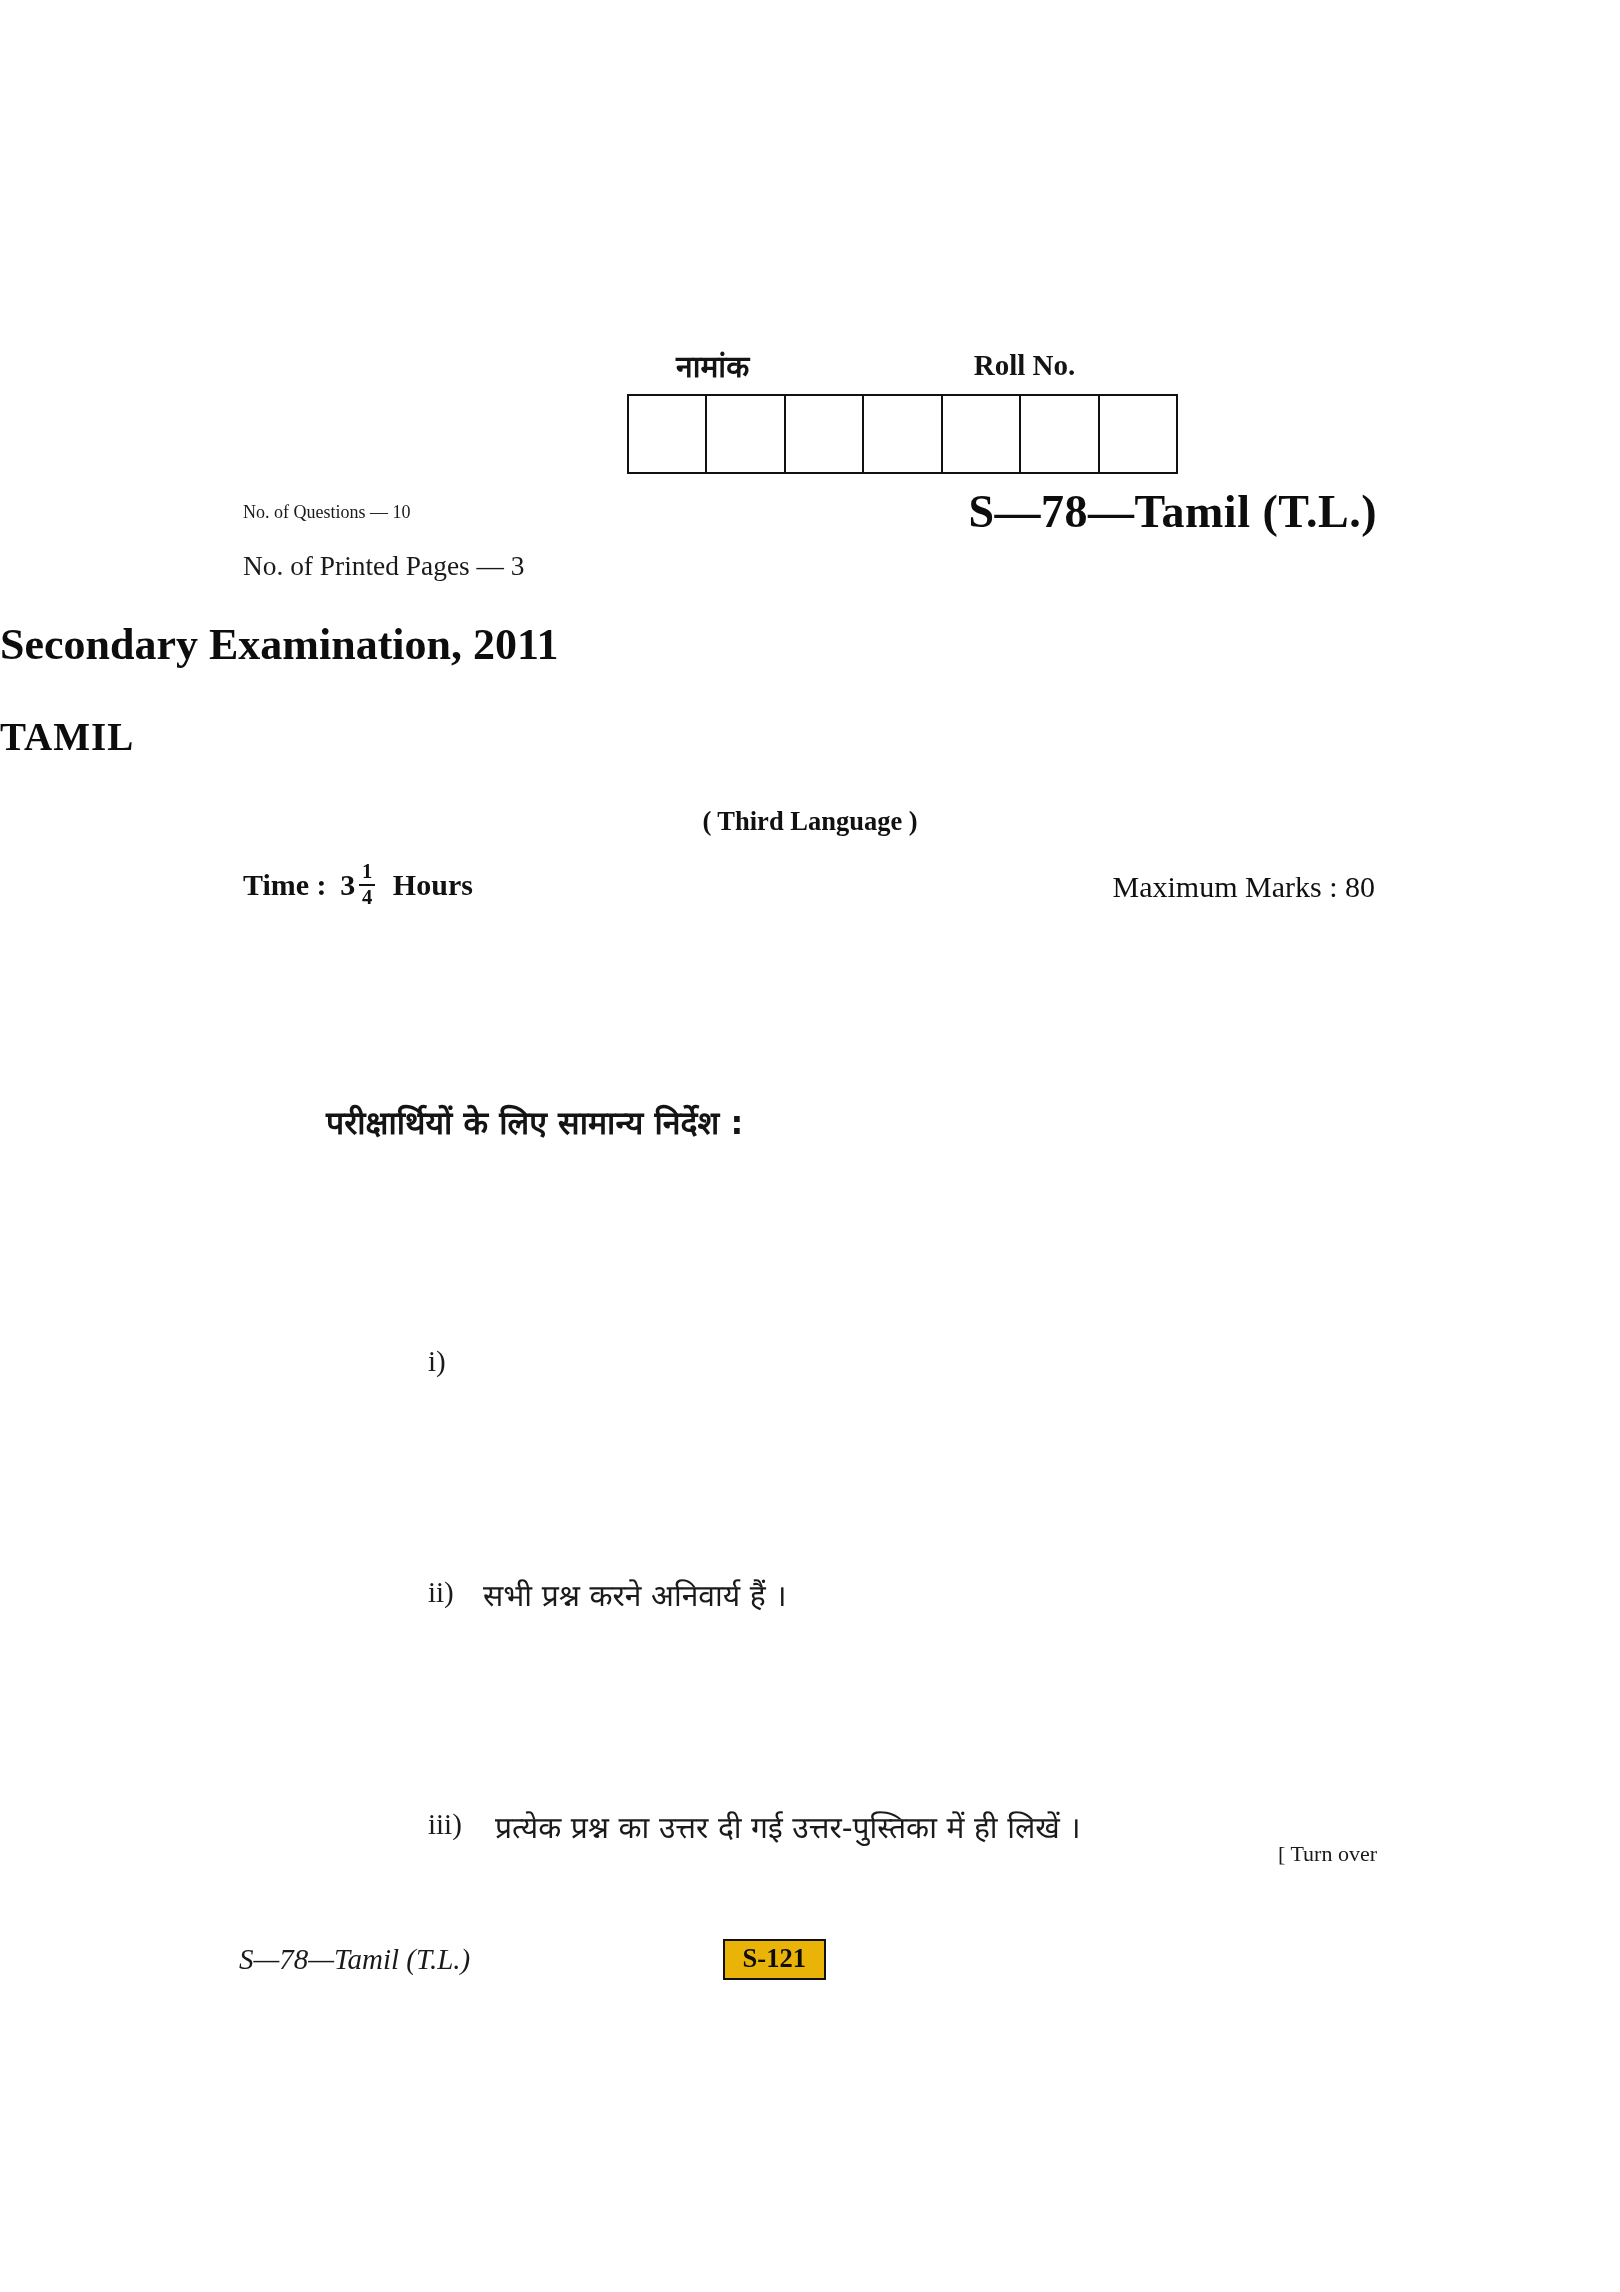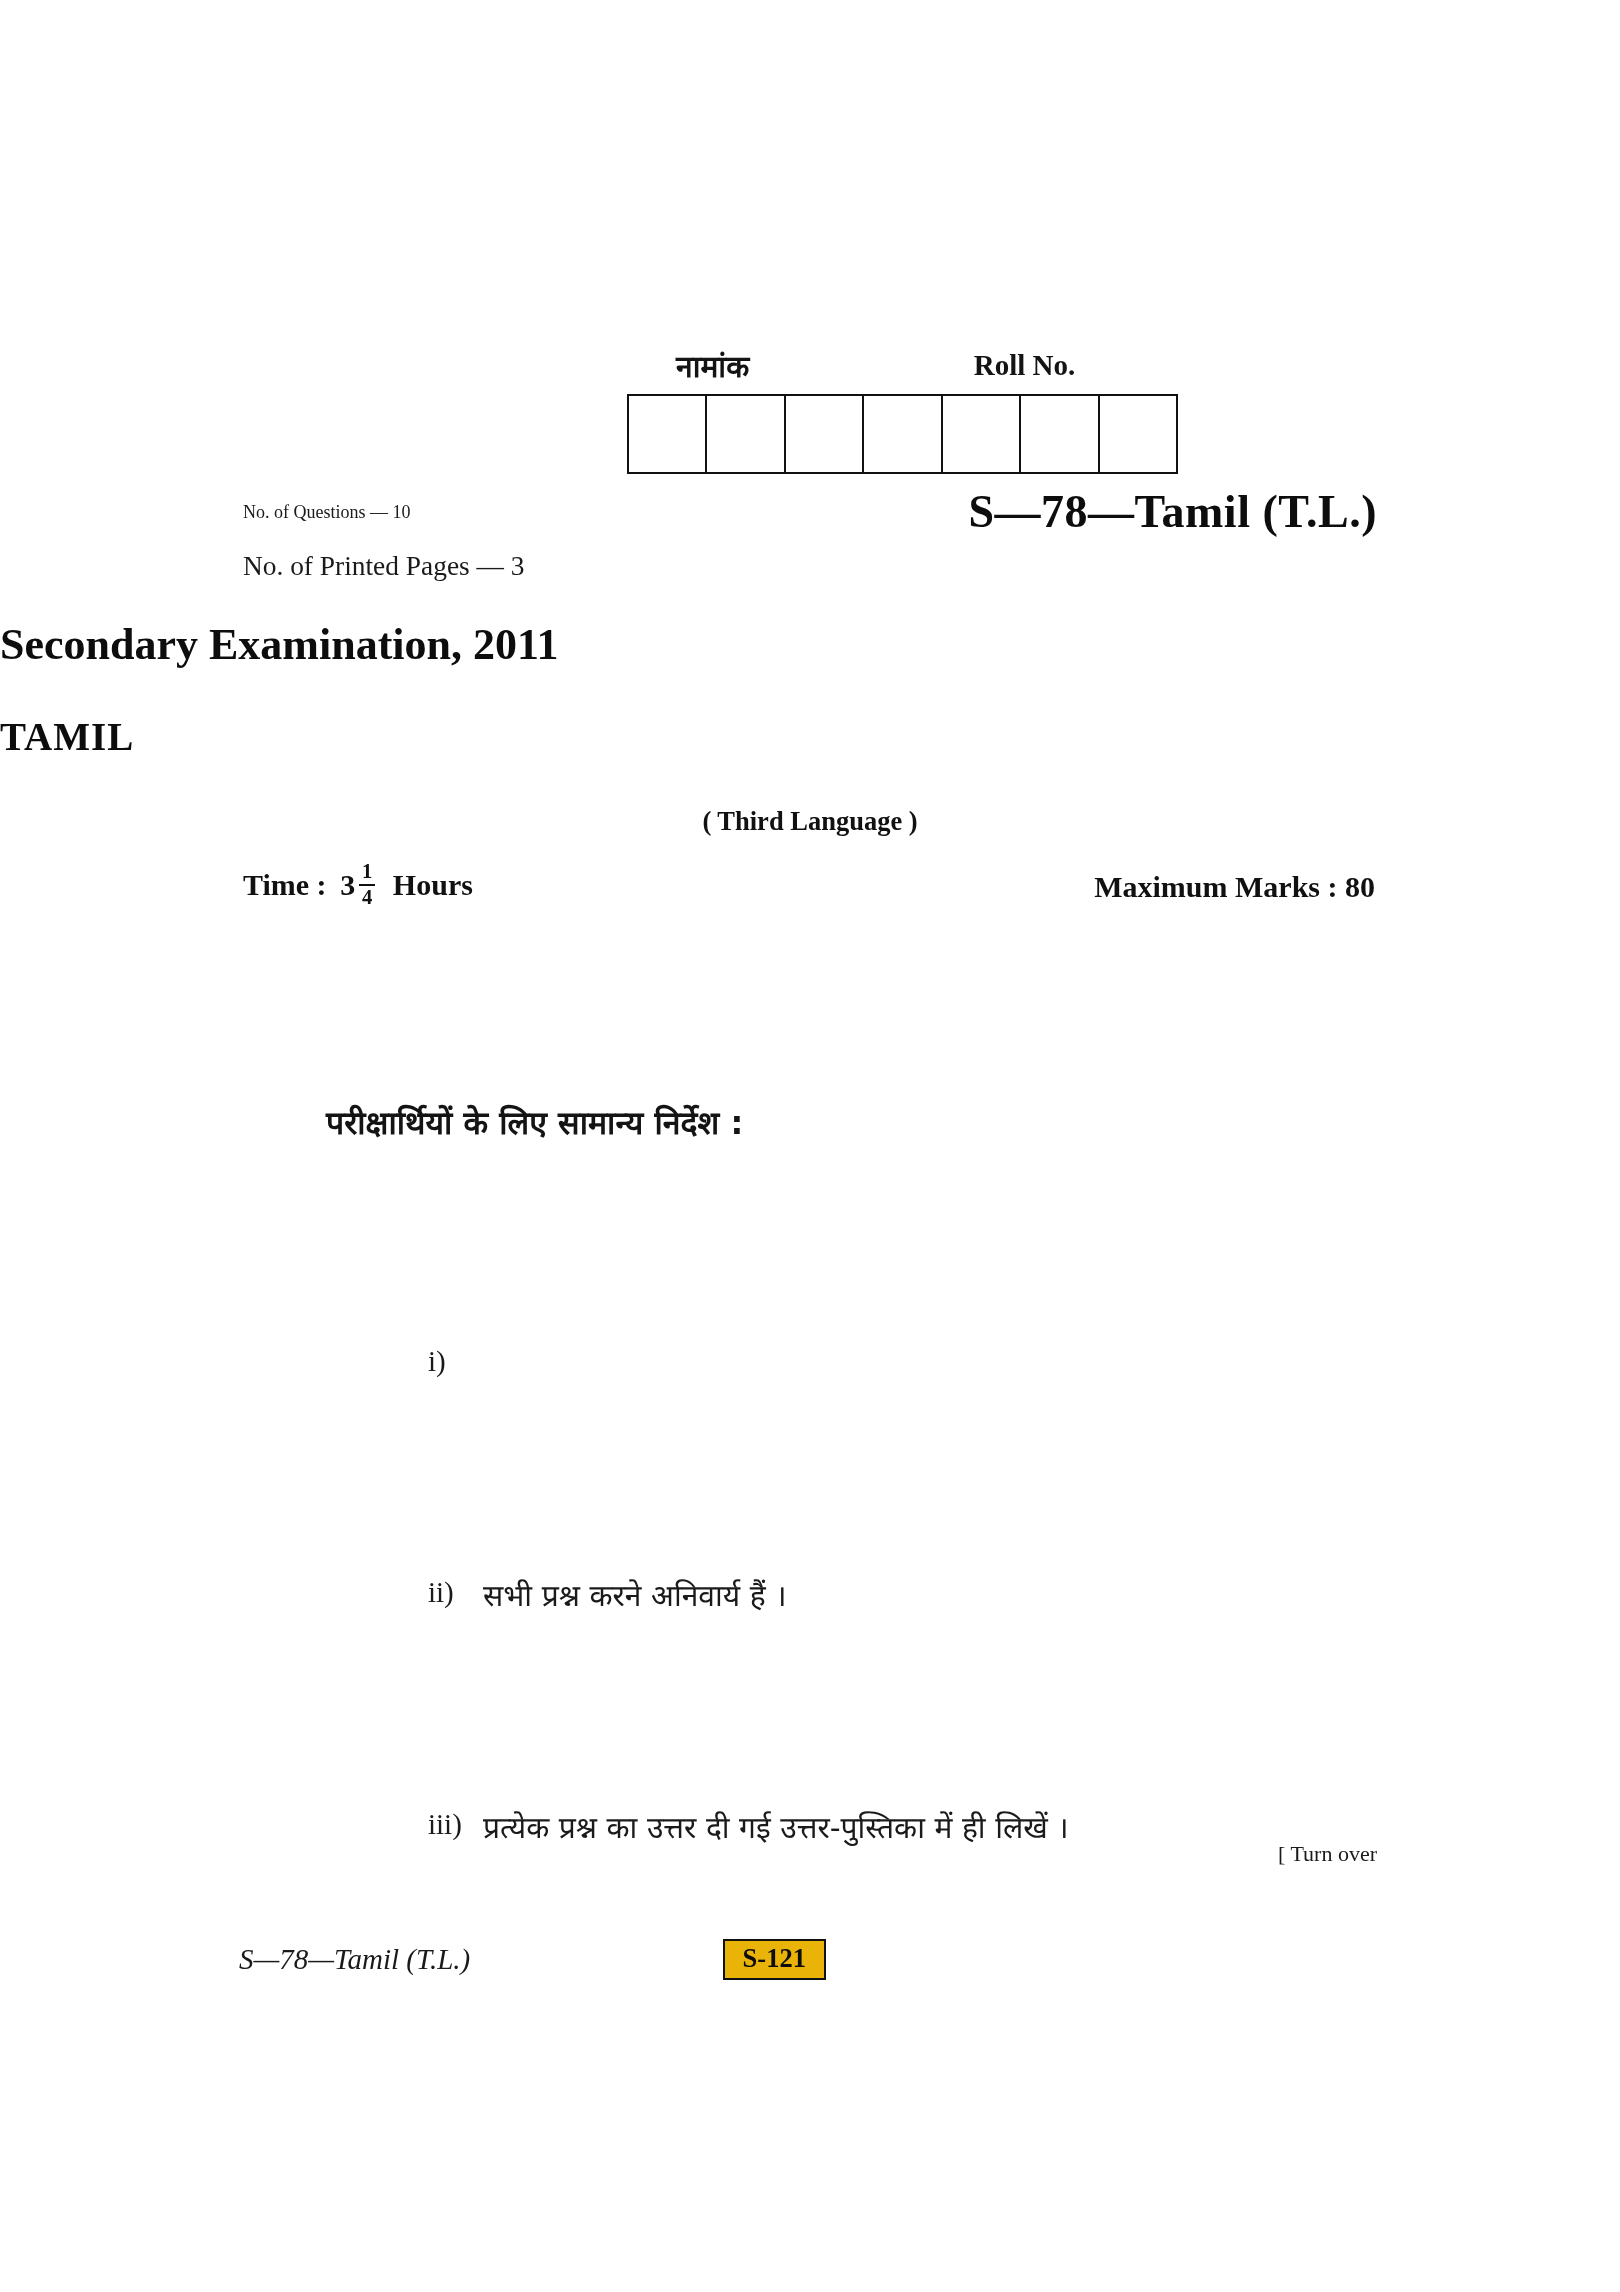--- a/index.html
+++ b/index.html
@@ -71,36 +71,36 @@
   .time-whole { margin-left: 13.7px; }
   .frac {
     display: inline-flex; flex-direction: column; align-items: center;
     font-size: 20.6px; line-height: 1.05; margin: 0 9.8px 0 3.9px; font-weight: bold;
   }
   .frac-num { border-bottom: 2px solid #111111; padding: 0 2.9px 1px; }
   .frac-den { padding-top: 1px; }
   .time-unit { margin-left: 7.8px; }
   .max-marks {
     position: absolute; right: 245px; top: 870px;
-    font-size: 30px; font-weight: bold; color: #111111;
+    font-size: 30px; font-weight: normal; color: #111111;
   }
 
   
   .instr-heading {
     position: absolute; left: 326px; top: 1100px;
     font-family: "DejaVu Sans", sans-serif;
     font-size: 32px; font-weight: bold; color: #141414;
   }
   .instr-item {
     position: absolute; left: 428px; width: 863px;
     display: flex; align-items: flex-start;
   }
   .instr-item-1 { top: 1345px; }
   .instr-item-2 { top: 1576px; }
-  .instr-item-3 { top: 1808px; }
+  .instr-item-3 { top: 1808px; gap: 12px; }
   .instr-num {
     flex: 0 0 55px; font-size: 29px; color: #1a1a1a;
     font-family: "Liberation Serif", serif;
   }
   .instr-text {
     font-family: "DejaVu Sans", sans-serif;
     font-size: 30px; color: #1a1a1a; line-height: 1.3;
   }
 
   

